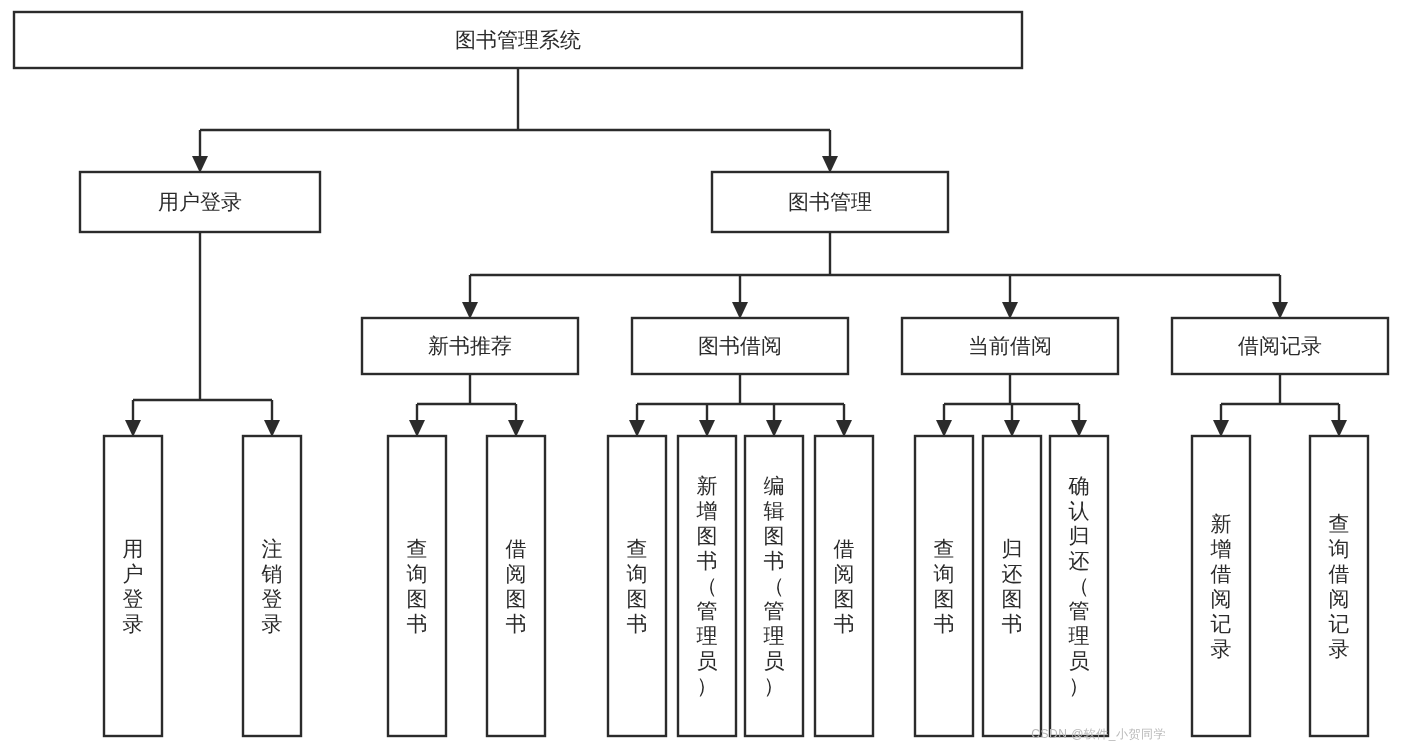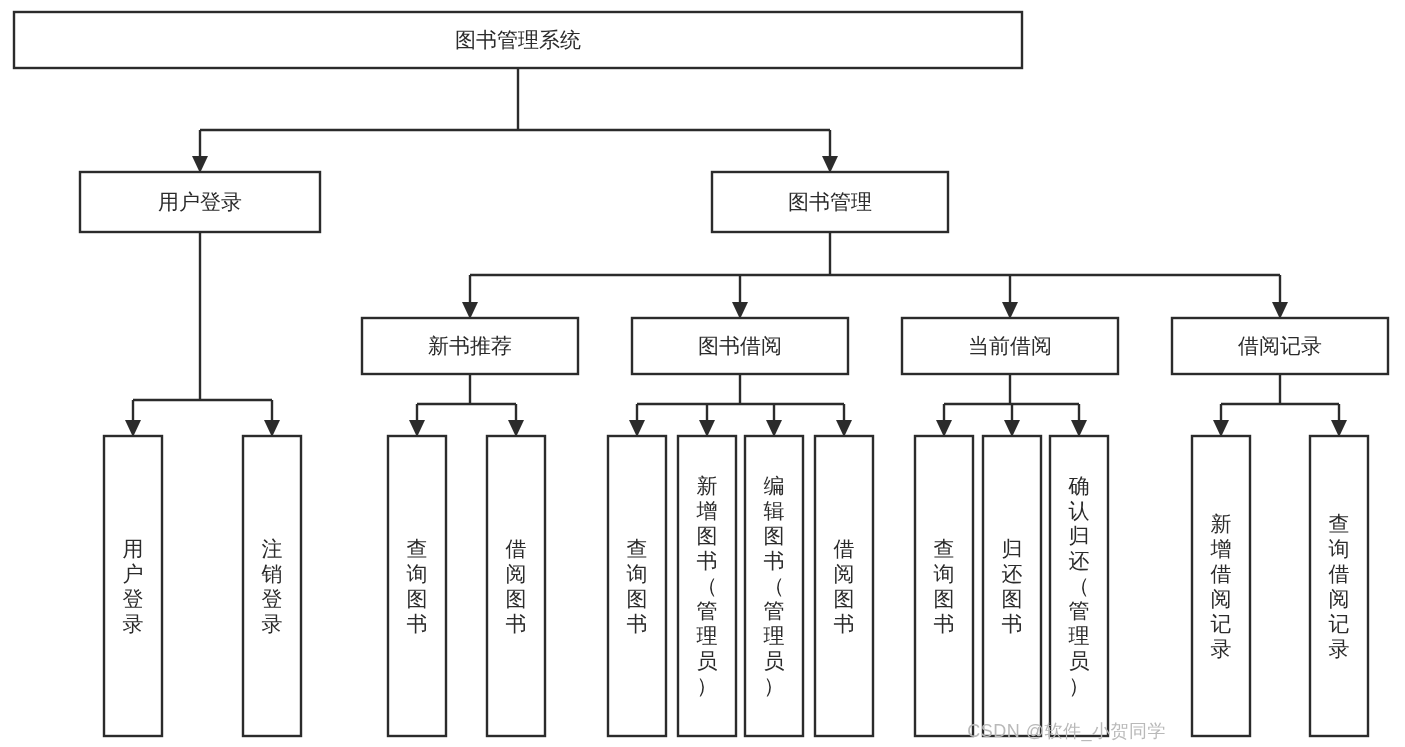--- a/index.html
+++ b/index.html
@@ -47,21 +47,21 @@
     fill: #2b2b2b;
     font-size: 21px;
     dominant-baseline: middle;
     text-anchor: middle;
   }
   .watermark {
     position: absolute;
     right: 8px;
     bottom: 4px;
     font-family: "Liberation Sans", "DejaVu Sans", sans-serif;
-    font-size: 18px;
+    font-size: 12px;
     color: #b9b9b9;
     white-space: nowrap;
     letter-spacing: 0.5px;
     pointer-events: none;
   }
 </style>
 </head>
 <body>
 
 <div id="diagram-root">

